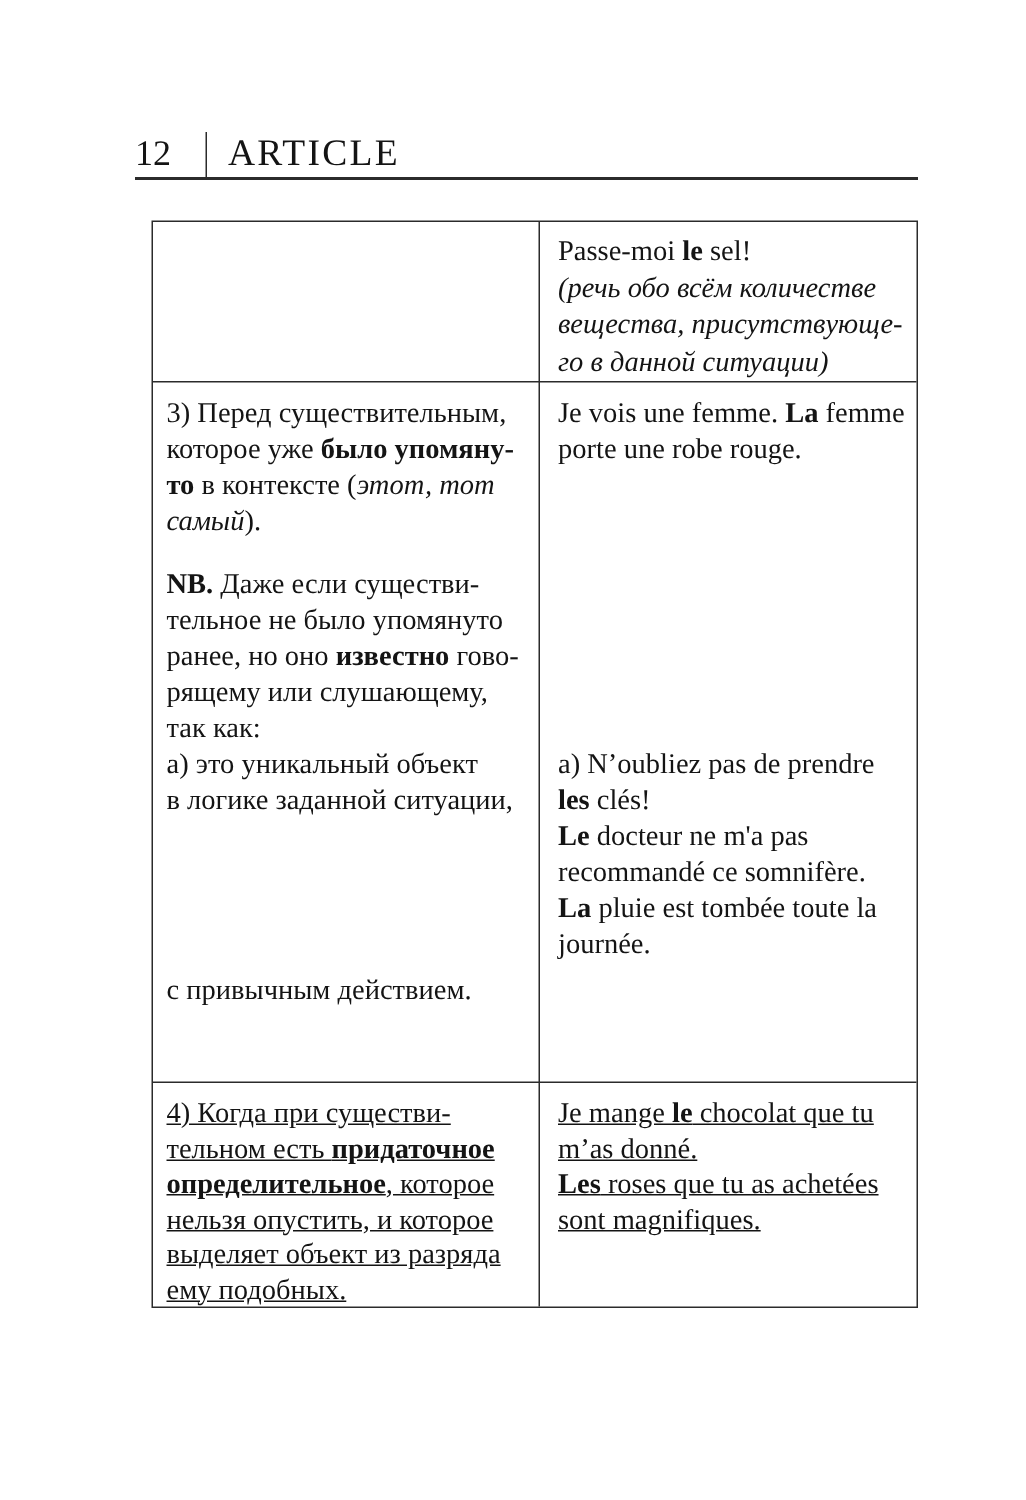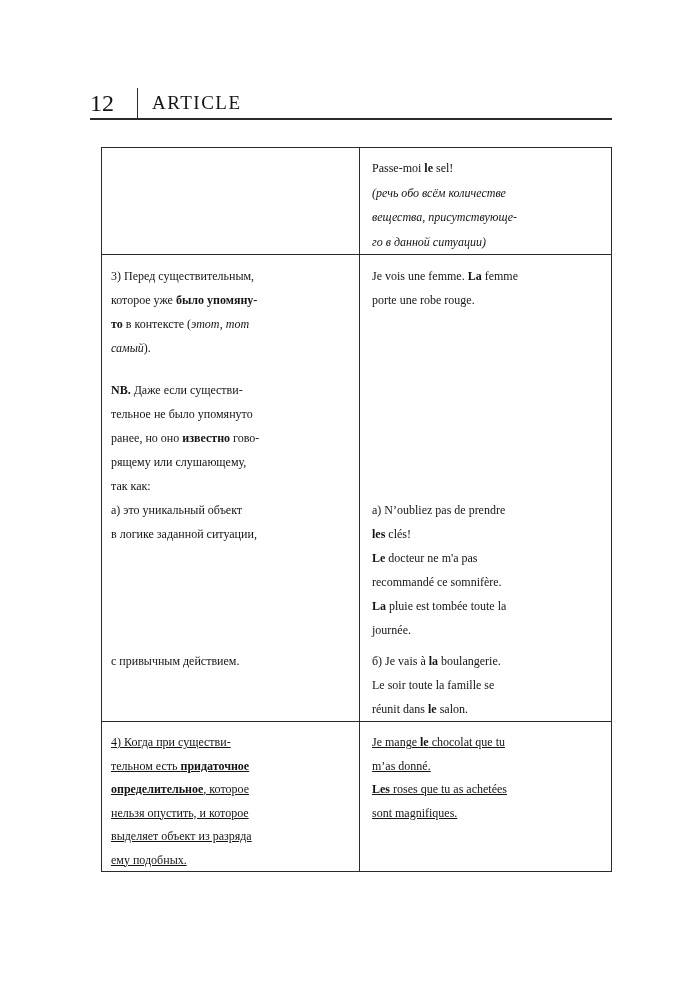--- a/index.html
+++ b/index.html
@@ -16,30 +16,30 @@
     color:var(--ink);
     overflow:hidden;
   }
   
   .runhead{
     position:absolute;left:90px;top:88px;width:522px;height:30px;
     display:flex;align-items:center;
   }
   .pnum{width:47px;font-size:24px;}
   .vbar{width:1px;height:30px;background:var(--border);}
-  .ptitle{margin-left:14px;font-size:19px;letter-spacing:1.5px;}
+  .ptitle{margin-left:14px;font-size:25px;letter-spacing:1.5px;}
   .hrule{
     position:absolute;left:90px;top:118px;width:522px;height:2px;
     background:var(--border);
   }
   
   .gtable{
     position:absolute;left:101px;top:147px;width:511px;height:725px;
     border:1px solid var(--border);
-    font-size:12px;
+    font-size:19px;
   }
   .vdiv{
     position:absolute;left:257px;top:0;bottom:0;width:1px;
     background:var(--border);
   }
   .trow{position:relative;}
   .trow + .trow{border-top:1px solid var(--border);}
   .sec{display:flex;}
   .cl{width:257px;padding-left:9px;padding-right:8px;}
   .cr{flex:1;padding-left:13px;padding-right:4px;}
@@ -118,25 +118,20 @@
             <div class="line"><span class="b">Le</span><span> docteur ne m'a pas</span></div>
             <div class="line"><span>recommandé ce somnifère.</span></div>
             <div class="line"><span class="b">La</span><span> pluie est tombée toute la</span></div>
             <div class="line"><span>journée.</span></div>
           </div>
         </div>
         <div class="sec s3">
           <div class="cl">
             <div class="line"><span>с привычным действием.</span></div>
           </div>
-          <div class="cr">
-            <div class="line"><span>б) Je vais à </span><span class="b">la</span><span> boulangerie.</span></div>
-            <div class="line"><span>Le soir toute la famille se</span></div>
-            <div class="line"><span>réunit dans </span><span class="b">le</span><span> salon.</span></div>
-          </div>
         </div>
       </div>
       <div class="trow trow2">
         <div class="sec s0">
           <div class="cl">
             <div class="line"><span>4) Когда при существи-</span></div>
             <div class="line"><span>тельном есть </span><span class="b">придаточное</span></div>
             <div class="line"><span class="b">определительное</span><span>, которое</span></div>
             <div class="line"><span>нельзя опустить, и которое</span></div>
             <div class="line"><span>выделяет объект из разряда</span></div>

